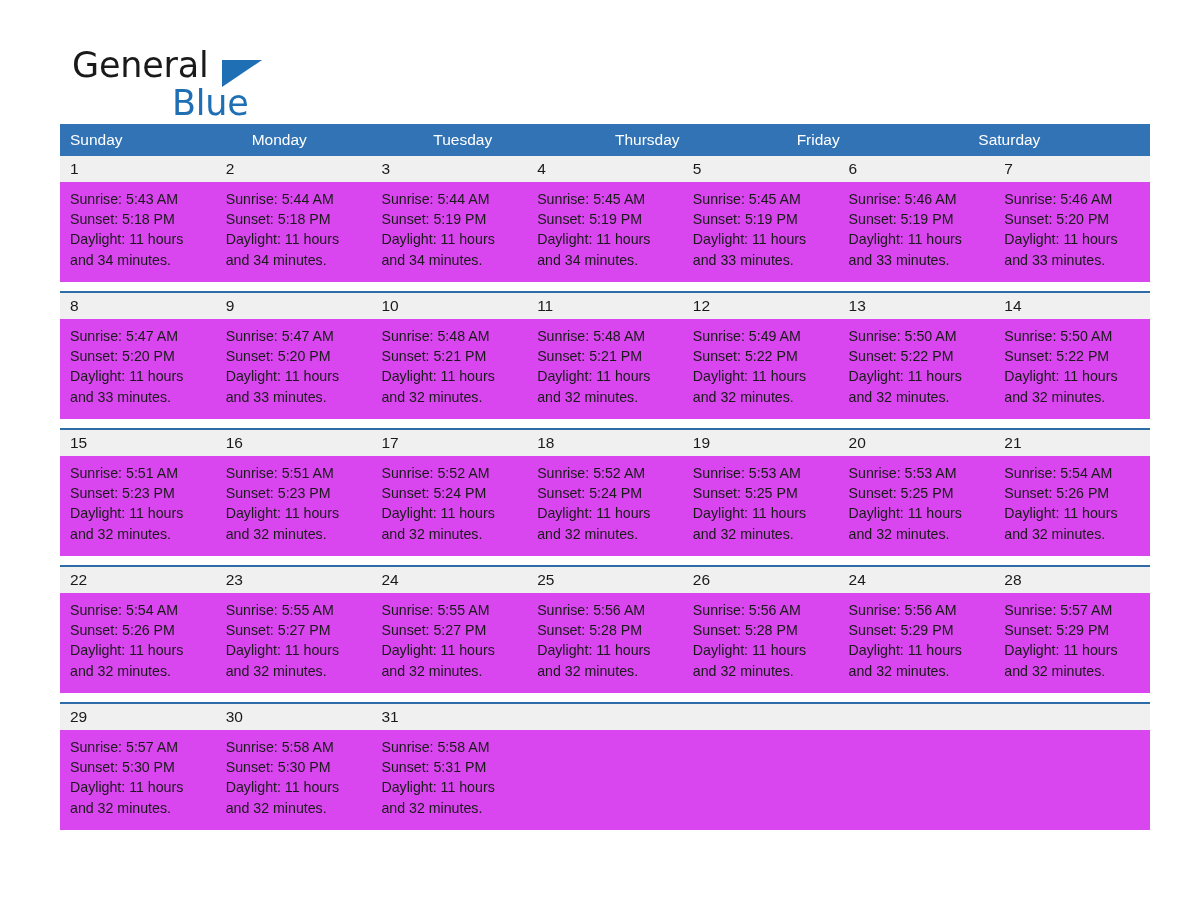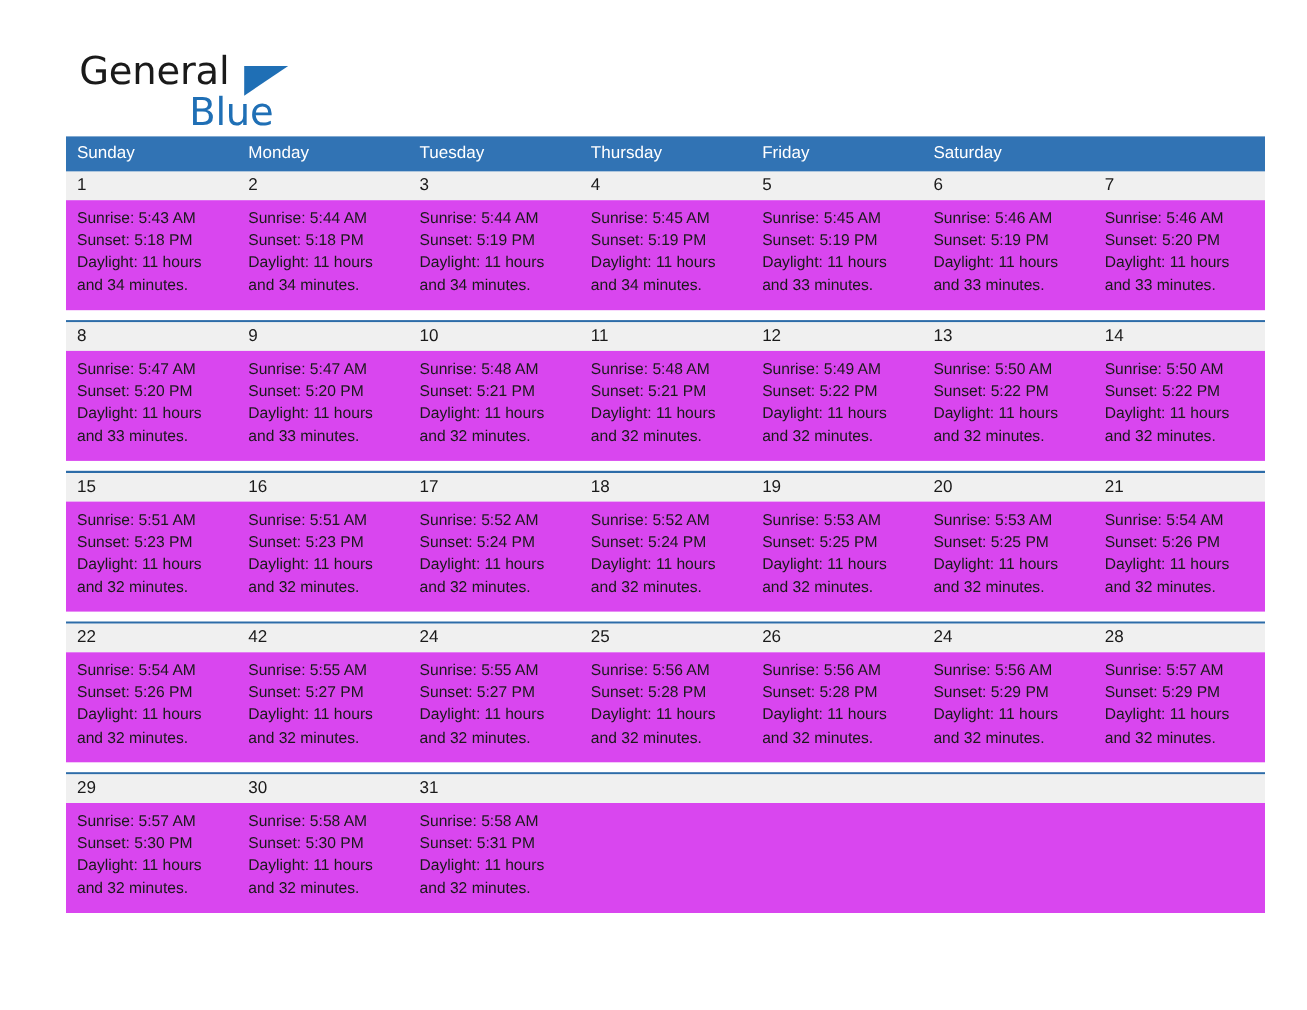--- a/index.html
+++ b/index.html
@@ -94,21 +94,21 @@
   }
 
   
   .calendar {
     margin: 12px 50px 0 48px;
     width: 1090px;
   }
 
   .weekday-row {
     display: grid;
-    grid-template-columns: repeat(7, 1fr);
+    grid-template-columns: repeat(6, 1fr);
     background: #3173b4;
     height: 32px;
   }
   .weekday {
     color: #ffffff;
     font-size: 15.5px;
     line-height: 32px;
     padding-left: 10px;
     letter-spacing: 0px;
     white-space: nowrap;
@@ -317,21 +317,21 @@
             <div class="cell-detail">
               <div>Sunrise: 5:54 AM</div>
               <div>Sunset: 5:26 PM</div>
               <div class="daylight-wrap">Daylight: 11 hours and 32 minutes.</div>
             </div>
           </div>
         </div>
         <div class="week-row">
           <div class="daynum-band">
             <div class="daynum">22</div>
-            <div class="daynum">42</div>
+            <div class="daynum">23</div>
             <div class="daynum">24</div>
             <div class="daynum">25</div>
             <div class="daynum">26</div>
             <div class="daynum">24</div>
             <div class="daynum">28</div>
           </div>
           <div class="detail-band">
             <div class="cell-detail">
               <div>Sunrise: 5:54 AM</div>
               <div>Sunset: 5:26 PM</div>

